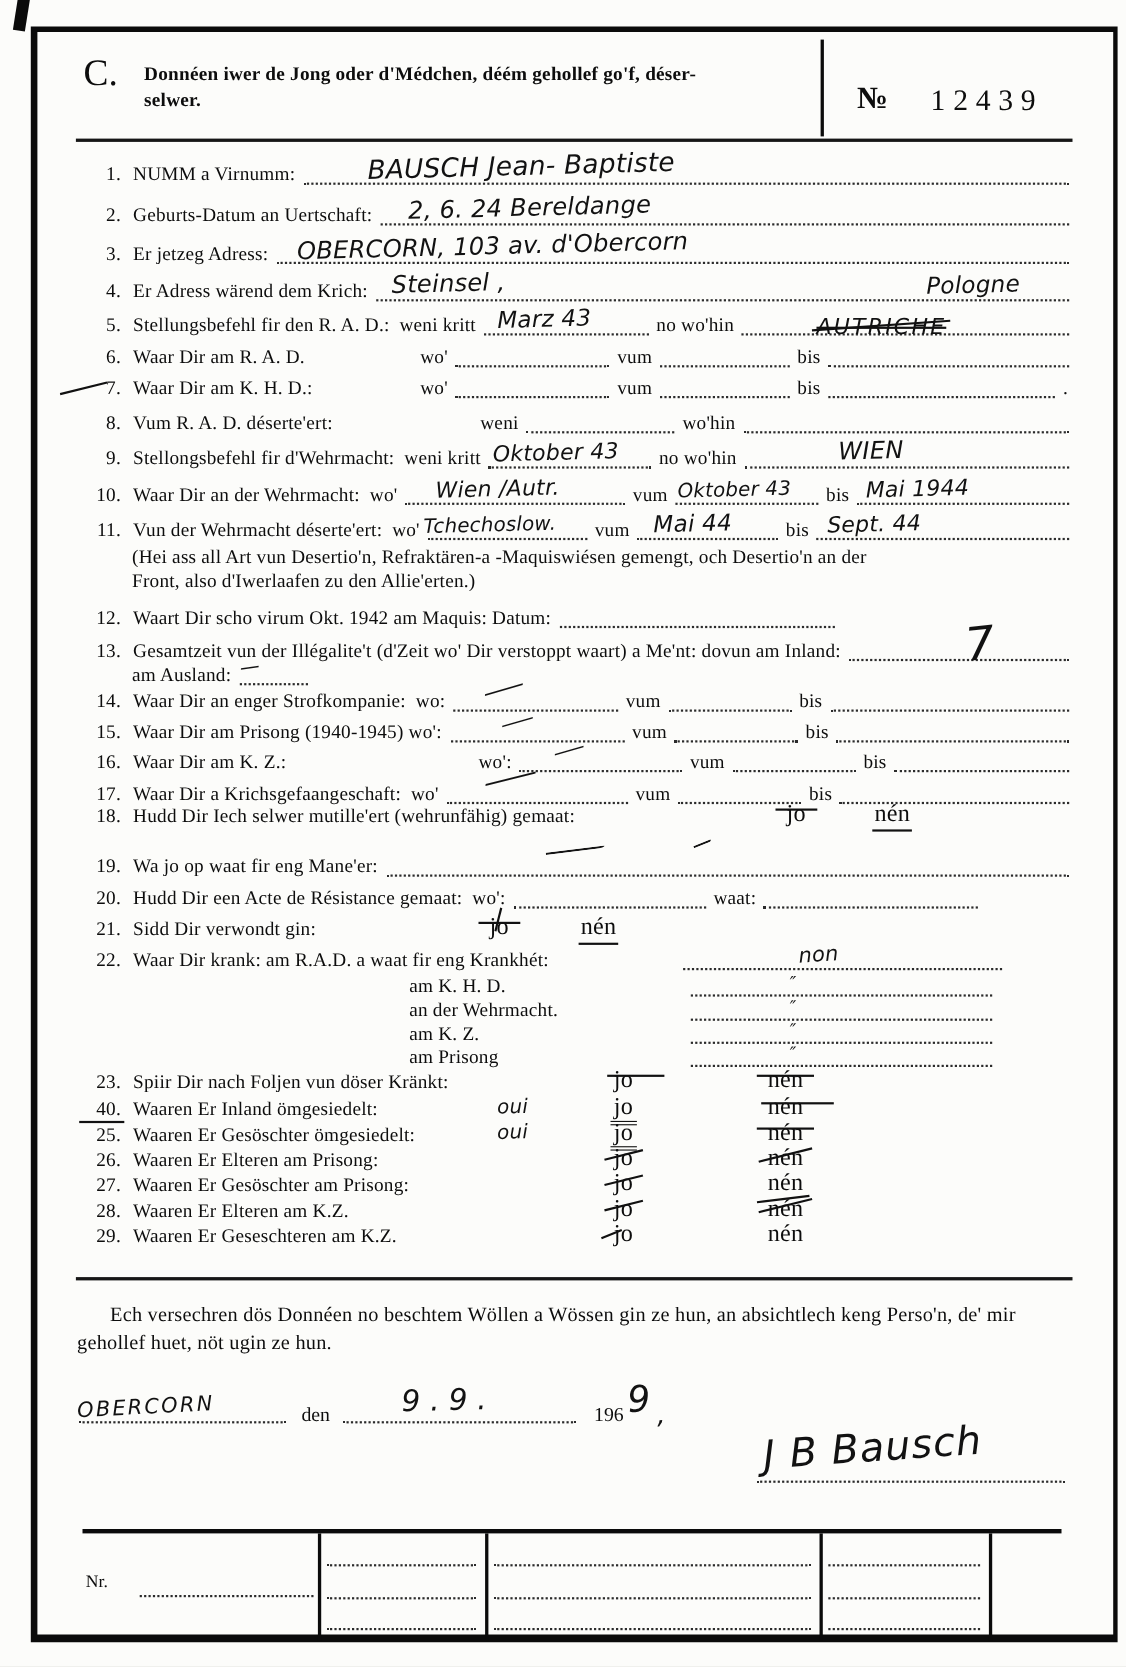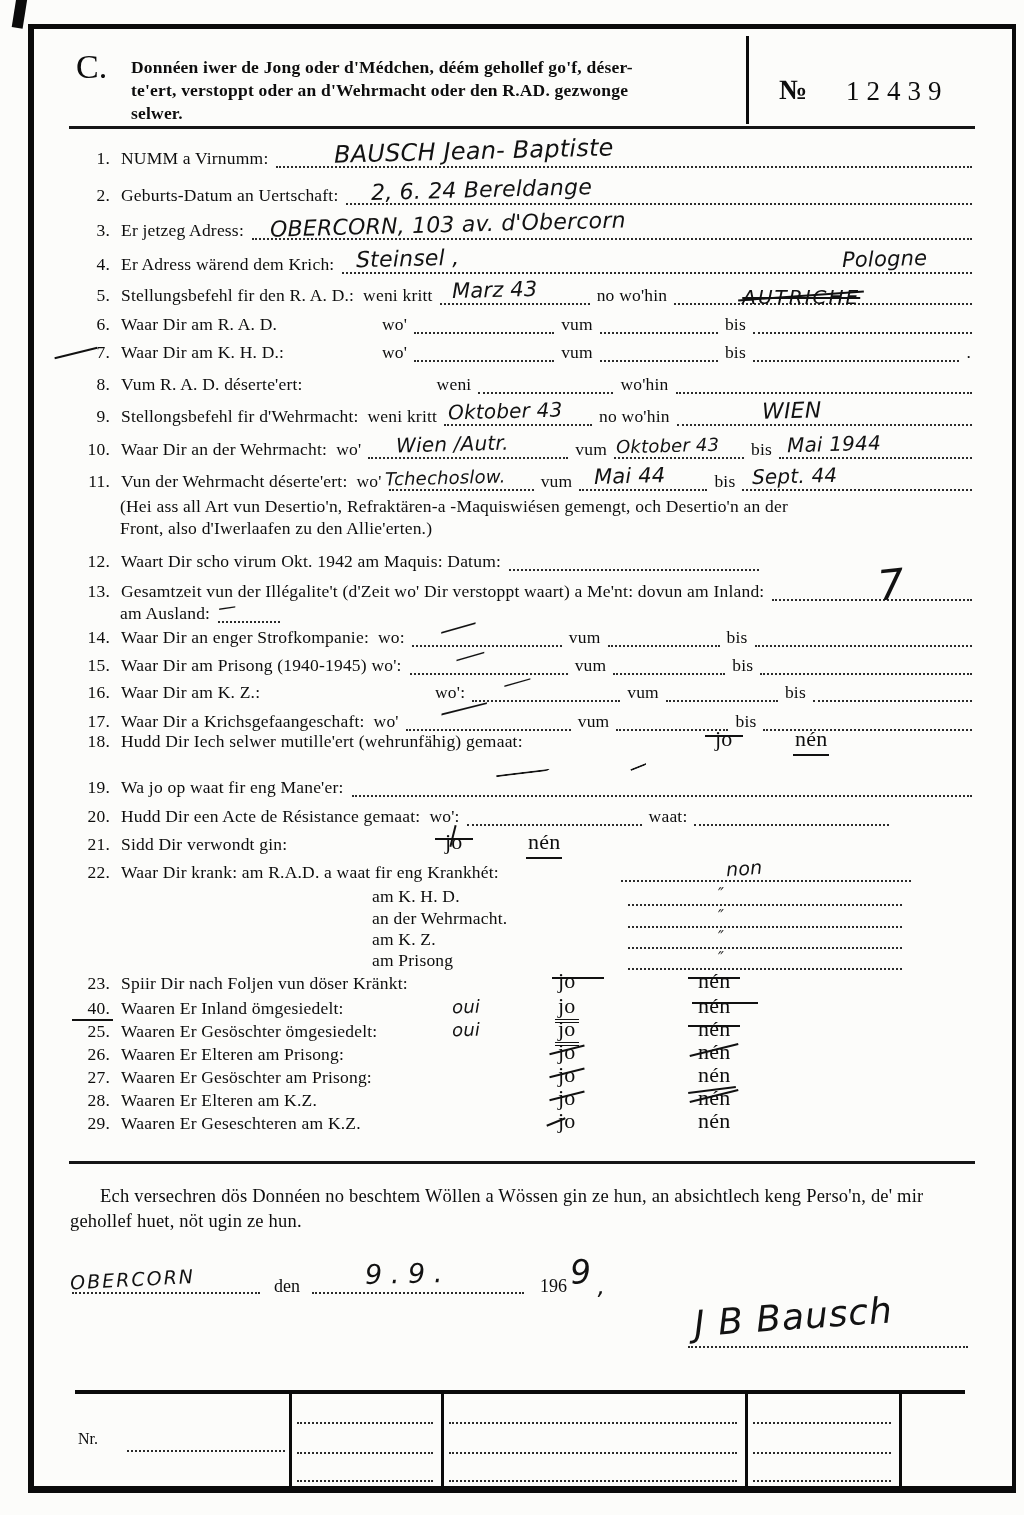--- a/index.html
+++ b/index.html
@@ -57,21 +57,20 @@
 </head>
 <body>
 
 <div id="page">
   <div id="corner-artifact"></div>
   <div id="frame"></div>
 
   <div class="abs" id="sec-letter">C.</div>
   <div class="abs" id="hdr-text">
     <div>Donnéen iwer de Jong oder d'Médchen, déém gehollef go'f, déser-</div>
-    <div>te'ert, verstoppt oder an d'Wehrmacht oder den R.AD. gezwonge</div>
     <div>selwer.</div>
   </div>
   <div class="abs" id="hdr-vline"></div>
   <div class="abs" id="no-label">№</div>
   <div class="abs" id="no-value">12439</div>
   <div class="abs rule" style="left:69px;top:126px;width:906px;"></div>
 
   <div class="row" style="top:148px">
     <span class="num">1.</span>
     <span class="lbl">NUMM a Virnumm:</span>

